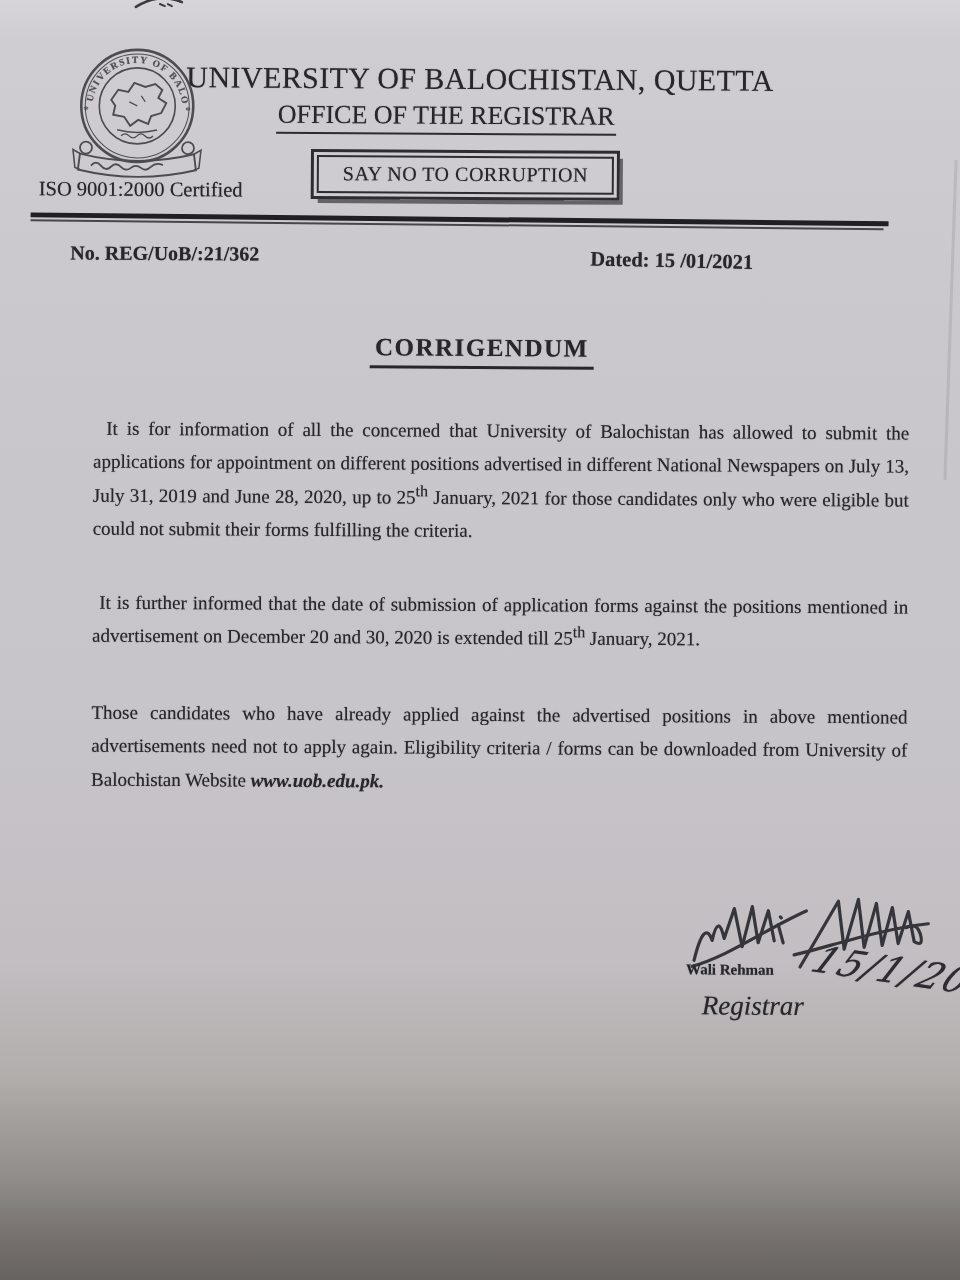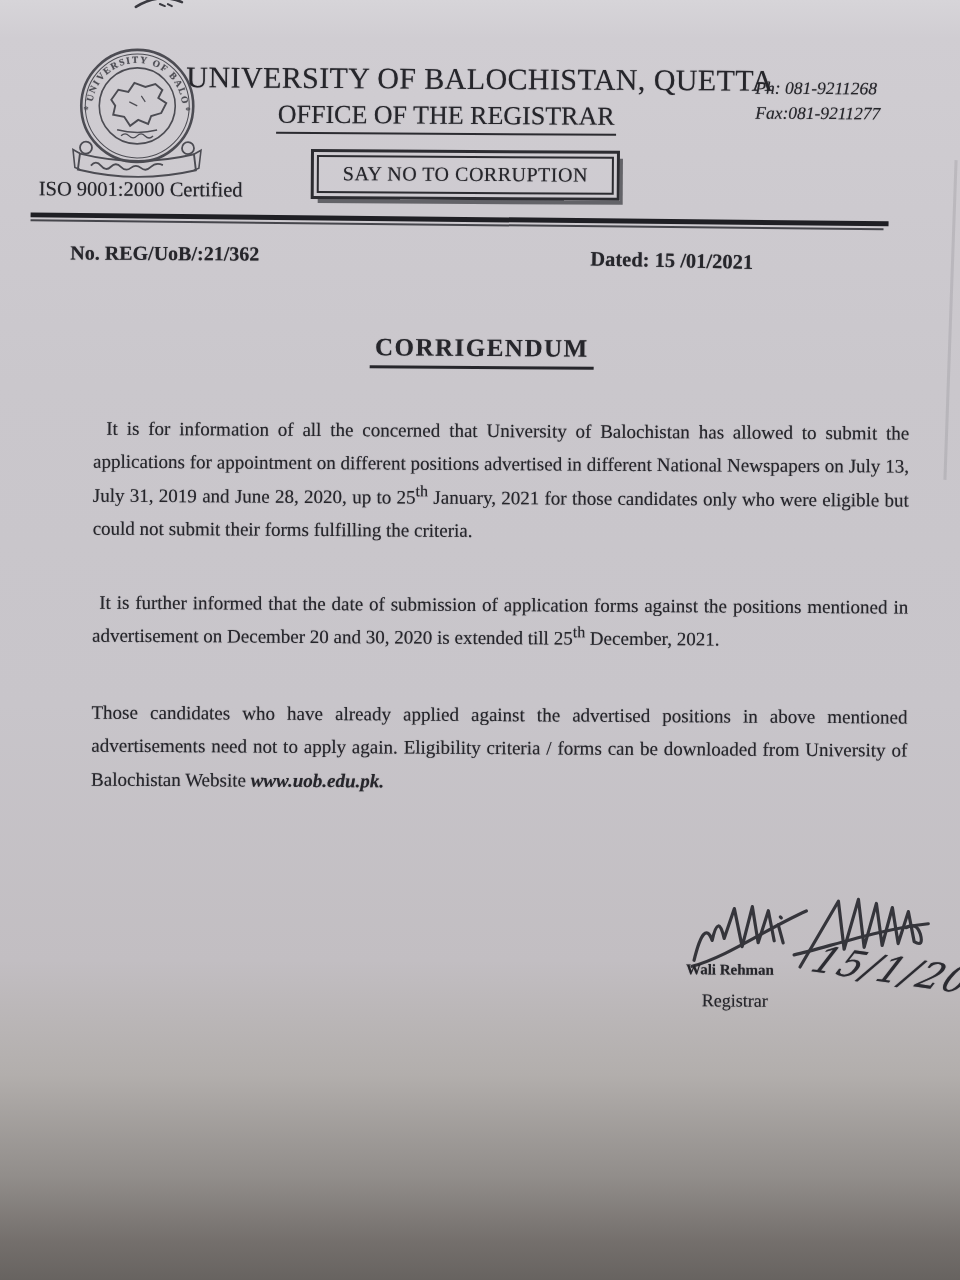--- a/index.html
+++ b/index.html
@@ -63,21 +63,21 @@
     text-align:justify;margin:0;
   }
   .p1{top:414px;text-indent:13px;}
   .p2{top:588px;text-indent:7px;}
   .p3{top:698px;}
   .para sup{font-size:16px;line-height:0;}
   .bold{font-weight:bold;font-style:italic;}
   
   .sig-svg{left:690px;top:893px;}
   .sig-name{left:688px;top:960px;font-size:15px;font-weight:bold;white-space:nowrap;font-family:Liberation Serif, serif;}
-  .sig-title{left:704px;top:989px;font-size:18px;white-space:nowrap;}
+  .sig-title{left:704px;top:989px;font-size:27px;white-space:nowrap;font-style:italic;}
   .hand-date{
     left:816px;top:950px;font-size:37px;font-style:italic;
     font-family:"DejaVu Serif",serif;color:#2b2b31;letter-spacing:2px;
     transform:rotate(8deg) skewX(-20deg);white-space:nowrap;
   }
   .logo{left:68px;top:46px;opacity:.88;}
   .topmark{left:128px;top:-3px;}
 </style>
 </head>
 <body>
@@ -115,43 +115,39 @@
     <path d="M9,110 Q66,124 123,110 L125,126 Q66,140 7,126 Z" fill="none" stroke="#3b3b42" stroke-width="1.9"></path>
     <path d="M9,110 l-7,-4 2,18 5,2 M123,110 l7,-4 -2,18 -5,2" fill="none" stroke="#3b3b42" stroke-width="1.6"></path>
     <path d="M20,122 q5,-6 10,0 t10,1 t10,0 t10,1 t10,0 t10,-1 t12,-2" fill="none" stroke="#3b3b42" stroke-width="1.8"></path>
   </svg>
 
   <div class="abs head-center">
     <div class="univ-title">UNIVERSITY OF BALOCHISTAN, QUETTA</div>
     <div><span class="office-title">OFFICE OF THE REGISTRAR</span></div>
   </div>
 
-  <div class="abs contact">
-    <div>Ph:  081-9211268</div>
-    <div>Fax:081-9211277</div>
-  </div>
 
   <div class="abs banner-outer">
     <div class="banner-inner">SAY NO TO CORRUPTION</div>
   </div>
 
   <div class="abs iso">ISO 9001:2000 Certified</div>
 
   <div class="abs rule"></div>
 
   <div class="abs refno">No. REG/UoB/:21/362</div>
   <div class="abs dated">Dated: 15 /01/2021</div>
 
   <div class="abs doc-title-wrap">
     <span class="doc-title">CORRIGENDUM</span>
   </div>
 
   <p class="abs para p1"><span>It is for information of all the concerned that University of Balochistan has allowed to submit the applications for appointment on different positions advertised in different National Newspapers on July 13, July 31, 2019 and June 28, 2020, up to 25</span><sup>th</sup><span> January, 2021 for those candidates only who were eligible but could not submit their forms fulfilling the criteria.</span></p>
 
-  <p class="abs para p2"><span>It is further informed that the date of submission of application forms against the positions mentioned in advertisement on December 20 and 30, 2020 is extended till 25</span><sup>th</sup><span> December, 2021.</span></p>
+  <p class="abs para p2"><span>It is further informed that the date of submission of application forms against the positions mentioned in advertisement on December 20 and 30, 2020 is extended till 25</span><sup>th</sup><span> January, 2021.</span></p>
 
   <p class="abs para p3"><span>Those candidates who have already applied against the advertised positions in above mentioned advertisements need not to apply again. Eligibility criteria / forms can be downloaded from University of Balochistan Website </span><span class="bold">www.uob.edu.pk.</span></p>
 
   <svg class="abs sig-svg" width="252" height="80" viewBox="0 0 252 80">
     <g fill="none" stroke="#2a2a30" stroke-width="3.2" stroke-linecap="round" stroke-linejoin="round" opacity="0.92">
       <path d="M6,66 Q16,24 24,46 Q30,18 36,44 L46,14 L54,52 L64,12 L70,48 L80,16 L86,46"></path>
       <path d="M90,30 L95,48 M92,22 l1,1"></path>
       <path d="M4,72 C40,62 78,34 118,16"></path>
       <path d="M112,72 L150,6 L156,54 L170,4 L176,52 L188,8 L194,50 L204,12 L210,48 L220,16 L226,46 Q236,52 232,38 Q228,26 218,32"></path>
       <path d="M106,60 C140,52 190,34 240,28"></path>

